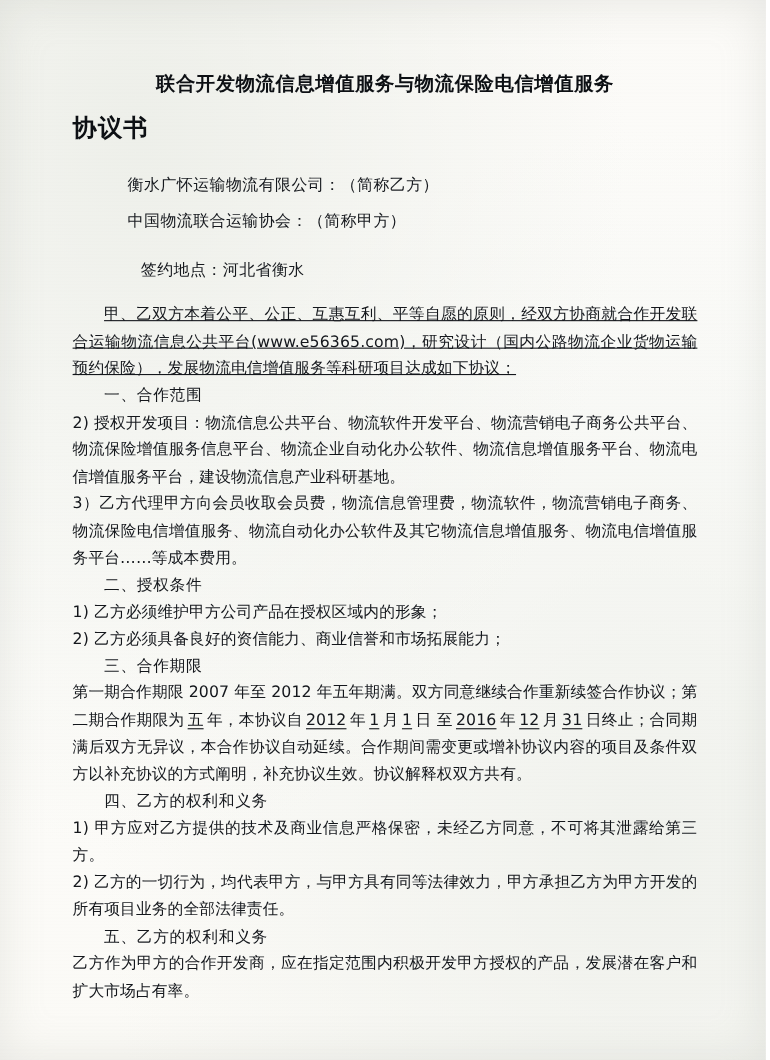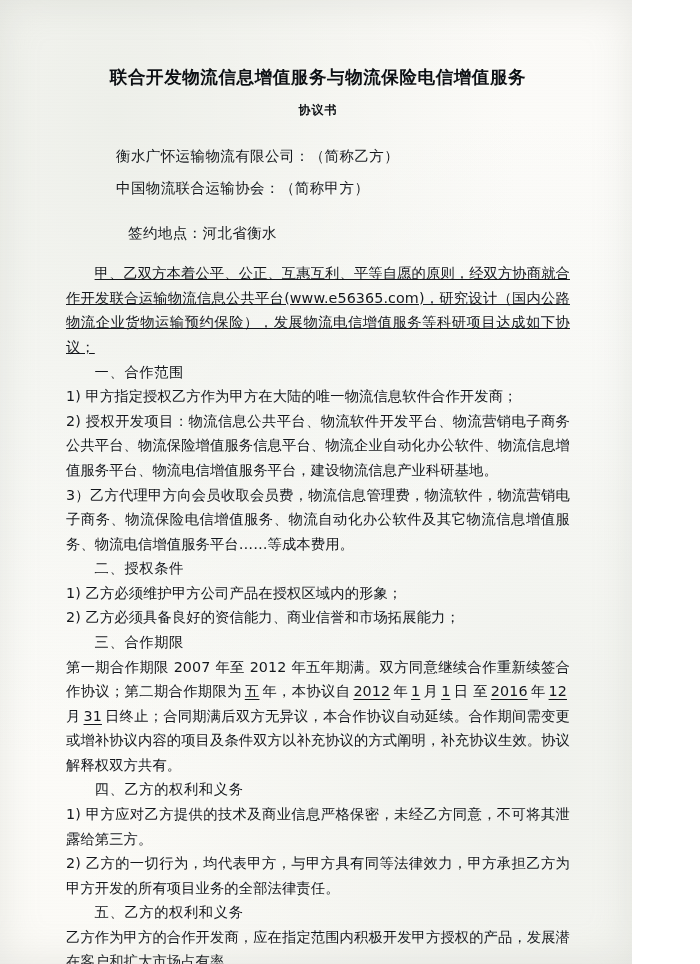--- a/index.html
+++ b/index.html
@@ -9,21 +9,21 @@
   }
   body {
     width: 700px;
     height: 964px;
     font-family: "DejaVu Sans", "Liberation Sans", sans-serif;
     color: #14171c;
     overflow: hidden;
   }
   .page {
     position: relative;
-    width: 632px;
+    width: 696px;
     height: 964px;
     background: #fdfcfa;
     background-image:
       radial-gradient(ellipse at 18% 12%, rgba(236,238,232,0.9) 0%, rgba(253,252,250,0) 55%),
       radial-gradient(ellipse at 85% 80%, rgba(238,240,235,0.85) 0%, rgba(253,252,250,0) 60%),
       linear-gradient(180deg, #fbfaf7 0%, #fdfdfb 40%, #fbfaf6 100%);
     box-sizing: border-box;
     padding: 0;
   }
   .scan-noise {
@@ -48,24 +48,24 @@
     text-align: center;
     font-family: "DejaVu Serif", "Liberation Serif", serif;
     font-weight: bold;
     font-size: 17.5px;
     letter-spacing: 0.6px;
     color: #0d1014;
     line-height: 1.5;
     margin: 0 0 2px 0;
   }
   .doc-subtitle {
-    text-align: center;
+    text-align: left;
     font-family: Liberation Sans, sans-serif;
     font-weight: bold;
-    font-size: 12px;
+    font-size: 22px;
     letter-spacing: 1px;
     color: #0d1014;
     margin: 12px 0 22px 0;
   }
   .party-block {
     padding-left: 50px;
     font-size: 14.5px;
     line-height: 2.2;
     color: #15181d;
   }
@@ -121,21 +121,20 @@
       <p class="sign-line">
         <span>签约地点：</span><span>河北省衡水</span>
       </p>
     </div>
 
     <div class="body-text">
 
       <p class="p indent">甲、乙双方本着公平、公正、互惠互利、平等自愿的原则，经双方协商就合作开发联合运输物流信息公共平台(www.e56365.com)，研究设计（国内公路物流企业货物运输预约保险），发展物流电信增值服务等科研项目达成如下协议；</p>
 
       <p class="section-head">一、合作范围</p>
-      <p class="p">1) 甲方指定授权乙方作为甲方在大陆的唯一物流信息软件合作开发商；</p>
       <p class="p">2) 授权开发项目：物流信息公共平台、物流软件开发平台、物流营销电子商务公共平台、物流保险增值服务信息平台、物流企业自动化办公软件、物流信息增值服务平台、物流电信增值服务平台，建设物流信息产业科研基地。</p>
       <p class="p">3）乙方代理甲方向会员收取会员费，物流信息管理费，物流软件，物流营销电子商务、物流保险电信增值服务、物流自动化办公软件及其它物流信息增值服务、物流电信增值服务平台……等成本费用。</p>
 
       <p class="section-head">二、授权条件</p>
       <p class="p">1) 乙方必须维护甲方公司产品在授权区域内的形象；</p>
       <p class="p">2) 乙方必须具备良好的资信能力、商业信誉和市场拓展能力；</p>
 
       <p class="section-head">三、合作期限</p>
       <p class="p">
         <span>第一期合作期限 2007 年至 2012 年五年期满。双方同意继续合作重新续签合作协议；第二期合作期限为</span><span class="u">五</span><span>年，本协议自</span><span class="u">2012</span><span>年</span><span class="u">1</span><span>月</span><span class="u">1</span><span>日 至</span><span class="u">2016</span><span>年</span><span class="u">12</span><span>月</span><span class="u">31</span><span>日终止；合同期满后双方无异议，本合作协议自动延续。合作期间需变更或增补协议内容的项目及条件双方以补充协议的方式阐明，补充协议生效。协议解释权双方共有。</span>

